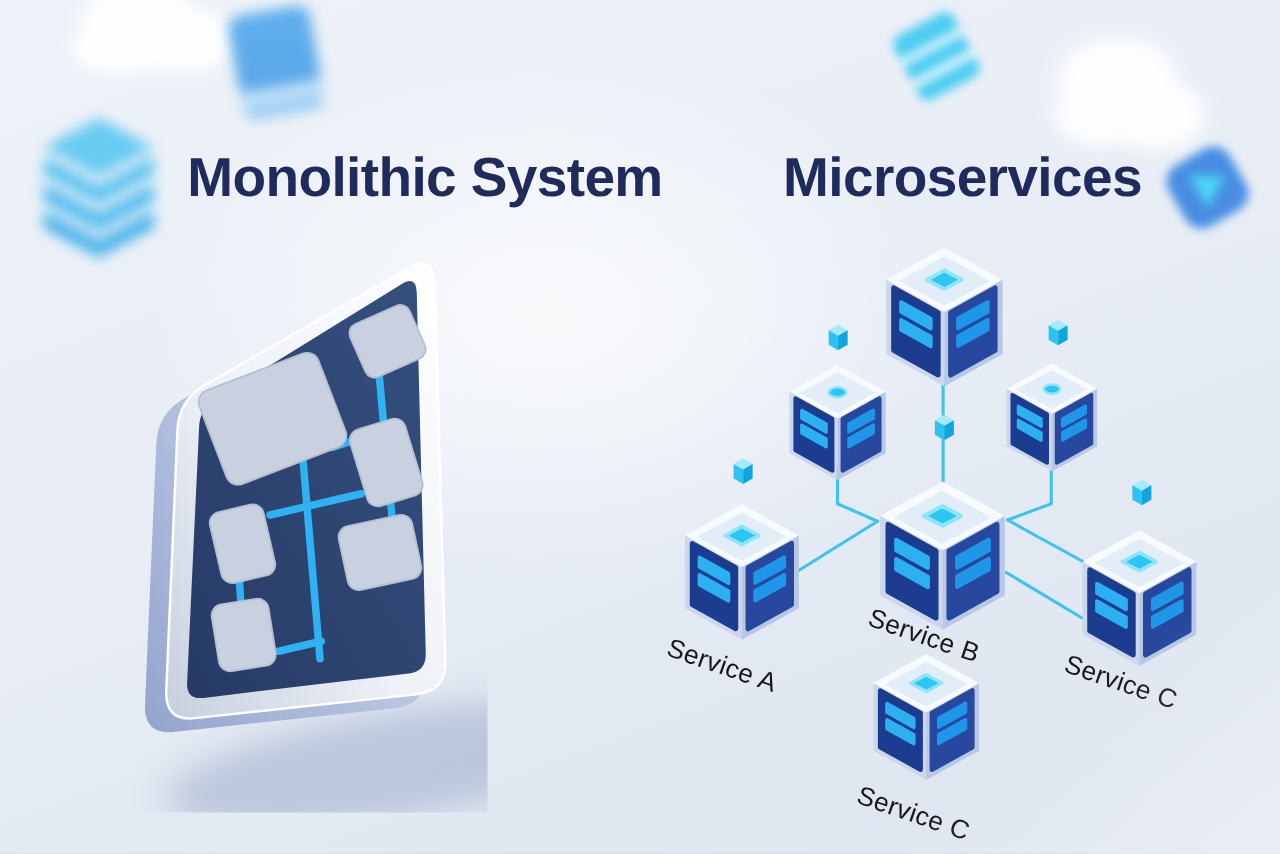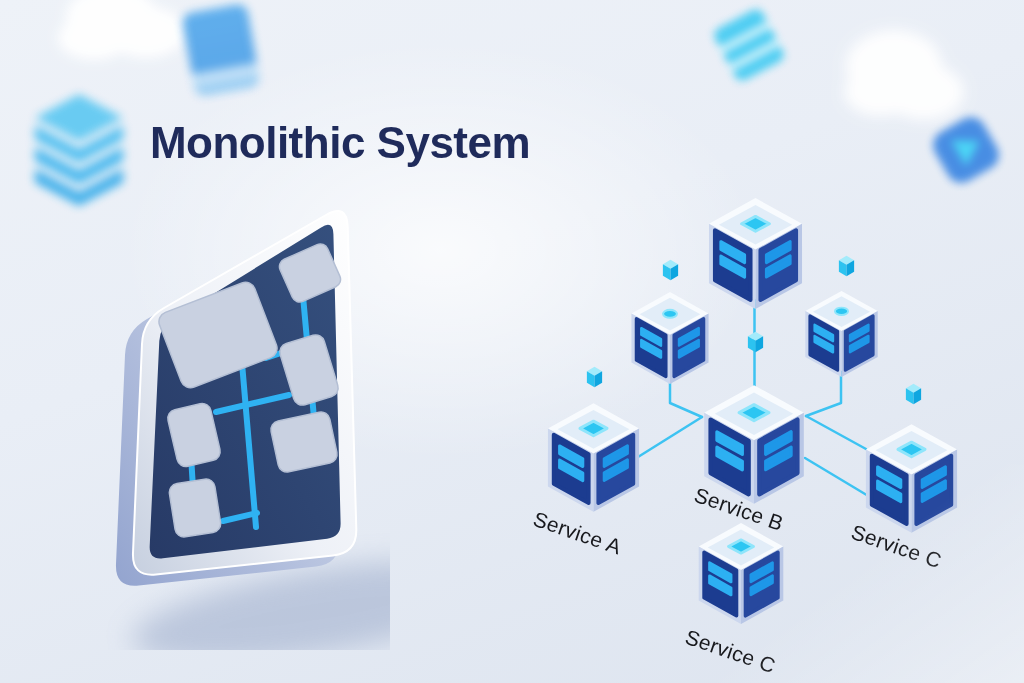--- a/index.html
+++ b/index.html
@@ -49,20 +49,21 @@
     <polygon points="5,78 50,102 95,78 95,92 50,116 5,92" fill="#36acea"></polygon>
   </svg>
   <div class="deco stripe-card blur4"></div>
   <div class="deco cloud c2 blur7"></div>
   <svg class="deco abs blur4" style="left:928px;top:102px;opacity:.92" width="76" height="98" viewBox="0 0 76 98">
     <rect x="10" y="20" width="56" height="56" rx="15" fill="#3b86e2" transform="rotate(-30 38 48)"></rect>
     <polygon points="30,32 54,47 30,62" fill="#3ed4f6" transform="rotate(-30 38 48)"></polygon>
   </svg>
 
   <div class="title left">Monolithic System</div>
+  <div class="title right">Microservices</div>
 
   <svg class="abs" style="left:90px;top:180px" width="300" height="470" viewBox="0 0 300 470">
     <defs>
       <linearGradient id="frameGrad" x1="1" y1="0" x2="0" y2="1">
         <stop offset="0" stop-color="#ffffff"></stop>
           <stop offset=".55" stop-color="#eef1f7"></stop>
           <stop offset="1" stop-color="#c6cfdf"></stop>
       </linearGradient>
       <linearGradient id="sideGrad" x1="1" y1="0" x2="0" y2="1">
         <stop offset="0" stop-color="#dfe5f1"></stop>

